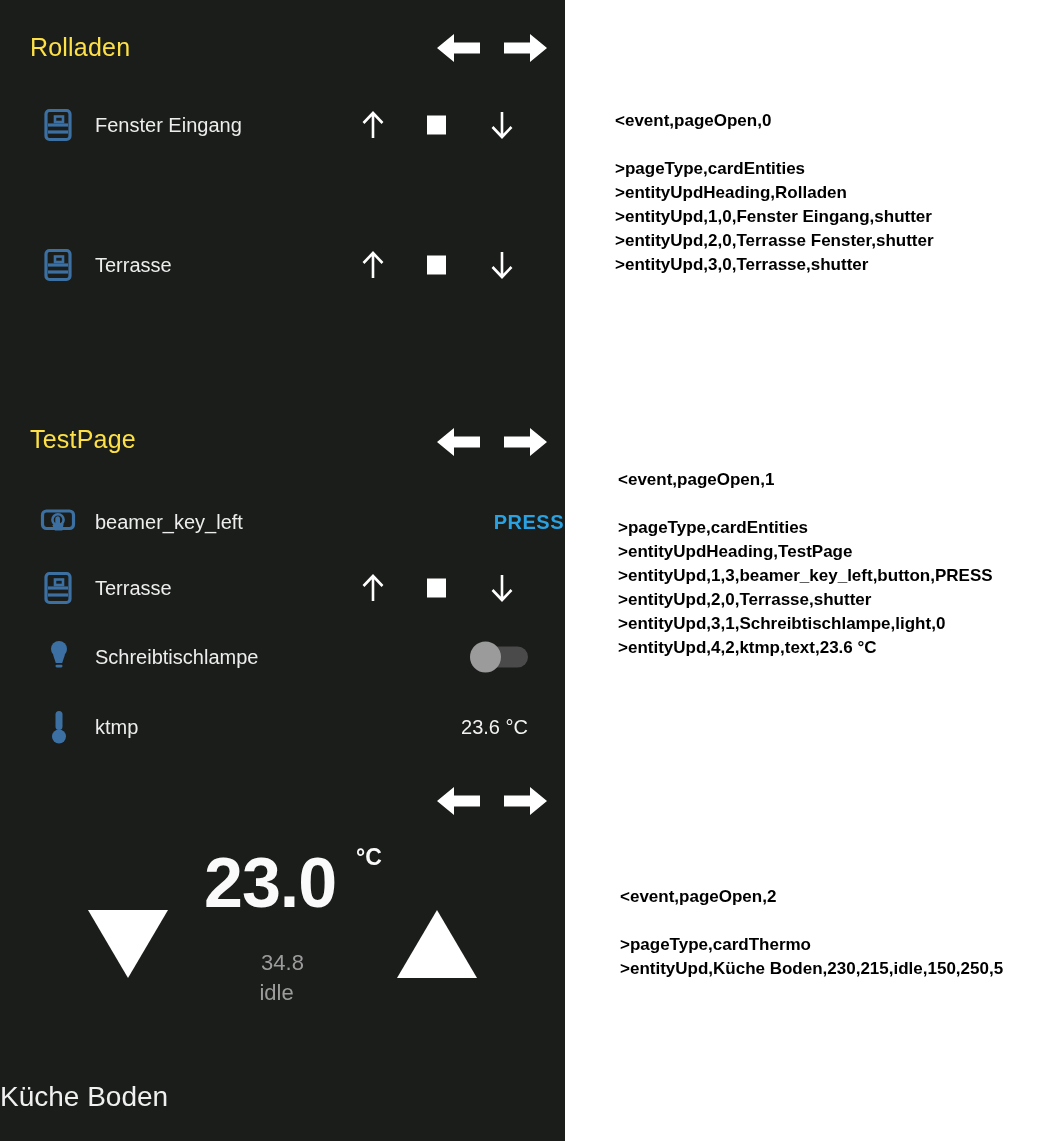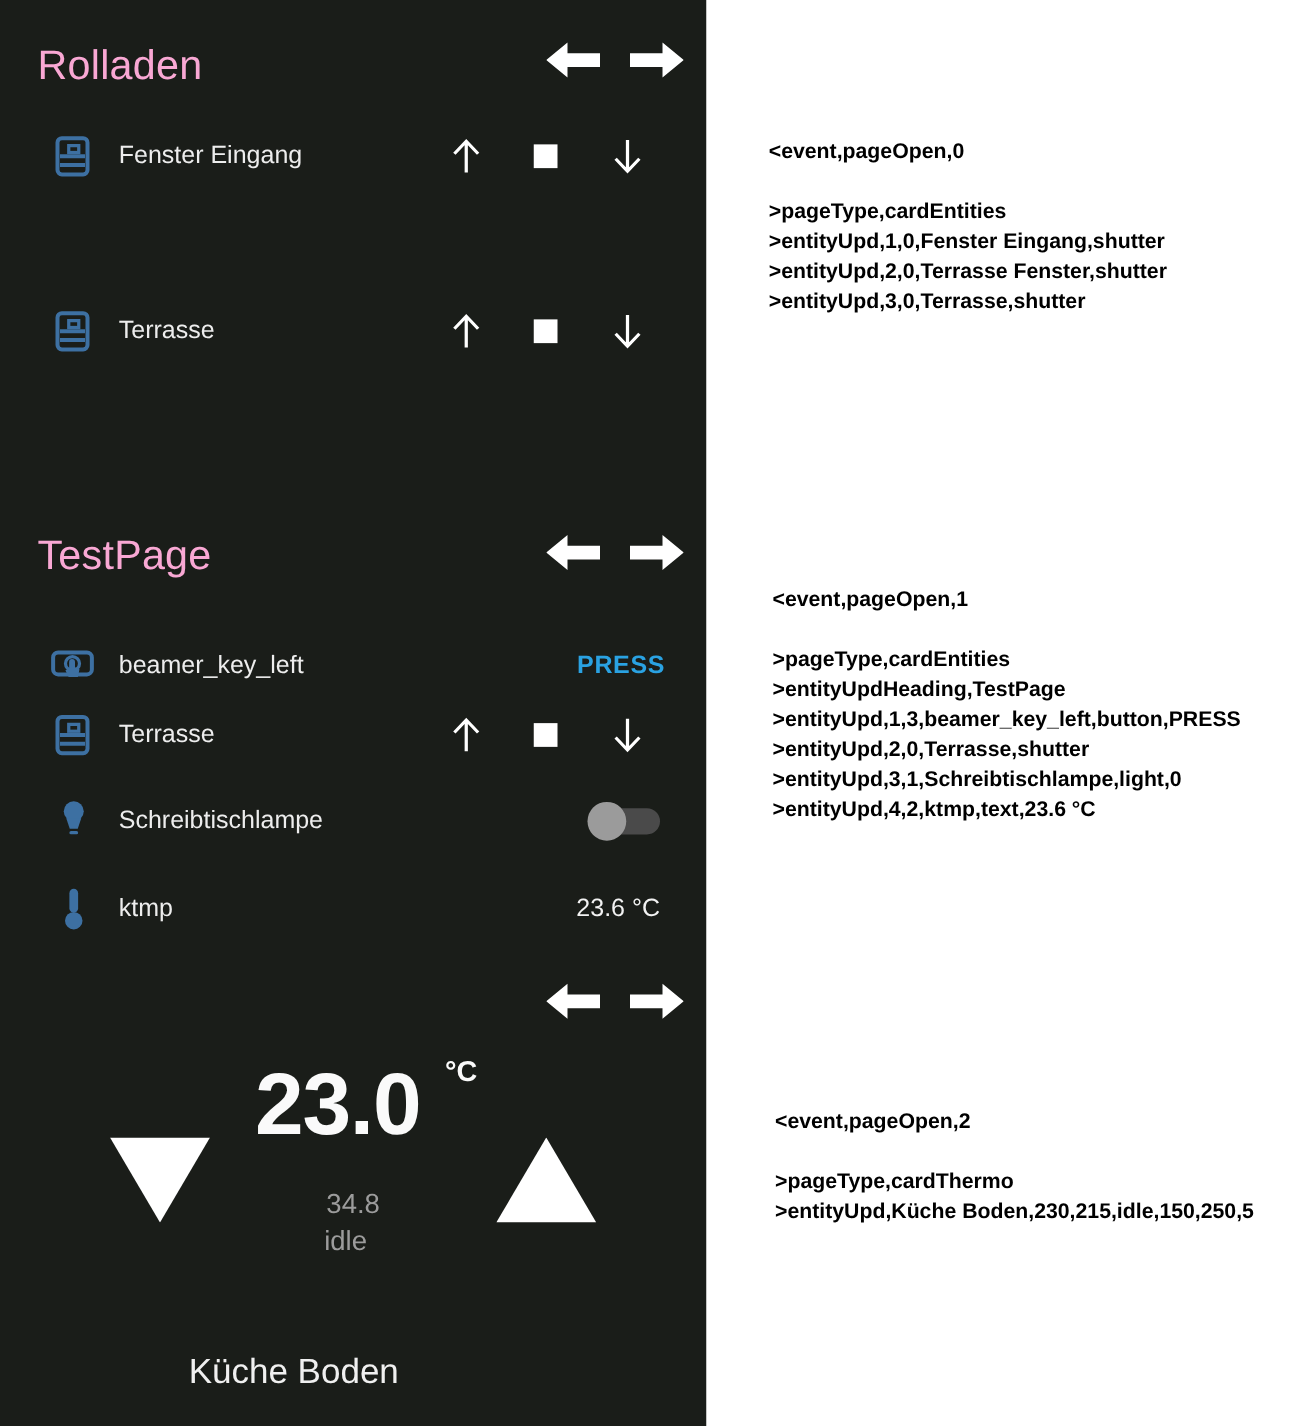--- a/index.html
+++ b/index.html
@@ -1,20 +1,20 @@
 <!DOCTYPE html>
 <html style="--page-bg: #ffffff; --panel-bg: #1a1d19; --icon-blue: #3d70a2; --press-blue: #2aa2e2; --toggle-track: #4a4a4a; --toggle-knob: #9b9b9b; --protocol-text: #000000;"><head>
 <meta charset="utf-8">
 <style>
   html,body{margin:0;padding:0;background:#fff;}
   .page{position:relative;width:1045px;height:1141px;background:var(--page-bg,#ffffff);
         font-family:"Liberation Sans",sans-serif;overflow:hidden;}
   .panel-col{position:absolute;left:0;top:0;width:565px;height:1141px;background:var(--panel-bg,#1a1d19);}
   .card{position:absolute;left:0;width:565px;}
-  .card-title{position:absolute;left:30px;font-size:33px;font-weight:400;color:#f9a8d4;letter-spacing:.2px;}
+  .card-title{position:absolute;left:30px;font-size:25px;font-weight:400;color:#fde047;letter-spacing:.2px;}
   .nav{position:absolute;display:flex;gap:24px;}
   .nav-btn{width:43px;height:30px;display:block;cursor:pointer;}
   .nav-btn svg{display:block;}
   .row{position:absolute;left:0;width:565px;height:44px;}
   .ent-icon{position:absolute;left:44px;top:50%;transform:translateY(-50%);color:var(--icon-blue,#3d70a2);line-height:0;}
   .ent-label{position:absolute;left:95px;top:50%;transform:translateY(-50%);font-size:20px;color:#ededed;white-space:nowrap;}
   .ctl{position:absolute;top:50%;transform:translateY(-50%);line-height:0;}
   .ctl-up{left:360px;}
   .ctl-stop{left:427px;}
   .ctl-down{left:489px;}
@@ -23,21 +23,21 @@
                font-size:20px;font-weight:700;letter-spacing:.5px;color:var(--press-blue,#2aa2e2);}
   .value-label{position:absolute;right:37px;top:50%;transform:translateY(-50%);font-size:20px;color:#f2f2f2;white-space:nowrap;}
   .toggle{position:absolute;right:37px;top:50%;transform:translateY(-50%);width:58px;height:31px;cursor:pointer;}
   .toggle .track{position:absolute;left:12px;right:0;top:5px;height:21px;border-radius:11px;background:var(--toggle-track,#4a4a4a);}
   .toggle .knob{position:absolute;left:0;top:0;width:31px;height:31px;border-radius:50%;background:var(--toggle-knob,#9b9b9b);}
   
   .temp-current{position:absolute;left:204px;top:88px;font-size:70px;font-weight:700;color:#fafafa;line-height:1;letter-spacing:-1px;}
   .temp-unit{position:absolute;left:356px;top:84px;font-size:23px;font-weight:700;color:#fafafa;}
   .temp-setpoint{position:absolute;left:0;top:190px;width:565px;text-align:center;font-size:22px;color:#9c9c9c;}
   .temp-state{position:absolute;left:0;top:220px;width:553px;text-align:center;font-size:22px;color:#9c9c9c;}
-  .thermo-name{position:absolute;left:0;top:321px;width:470px;text-align:center;font-size:28px;color:#f0f0f0;}
+  .thermo-name{position:absolute;left:0;top:321px;width:470px;text-align:left;font-size:28px;color:#f0f0f0;}
   .tri-btn{position:absolute;line-height:0;cursor:pointer;}
   
   .proto{position:absolute;font-size:17px;font-weight:700;color:var(--protocol-text,#000);line-height:24px;white-space:nowrap;}
   .pline{height:24px;}
 </style>
 </head>
 <body>
 
 <div class="page">
 
@@ -110,21 +110,21 @@
               <polygon fill="#fff" points="0,15 17,1 17,9.5 43,9.5 43,20.5 17,20.5 17,29"></polygon>
             </svg>
           </span>
         <span class="nav-btn">
             <svg width="43" height="30" viewBox="0 0 43 30">
               <polygon fill="#fff" points="43,15 26,1 26,9.5 0,9.5 0,20.5 26,20.5 26,29"></polygon>
             </svg>
           </span>
       </div>
 
-      <div class="row" style="top:118px;">
+      <div class="row" style="top:107px;padding-left:32px;">
         <span class="ent-icon" style="left:40px;"><svg width="36" height="30" viewBox="0 0 36 30">
               <rect x="2.5" y="4" width="31" height="17.5" rx="4" fill="none" stroke="currentColor" stroke-width="3.2"></rect>
               <circle cx="18" cy="12.8" r="5.6" fill="none" stroke="currentColor" stroke-width="2.6"></circle>
               <path fill="currentColor" d="M17.6 9.2 a2.4 2.4 0 0 1 2.4 2.4 v4.2 l3.6 1.5 -1.3 6.2 h-7.4 l-2.6-5.3 3-1 v-5.6 a2.4 2.4 0 0 1 2.3-2.4 z"></path>
             </svg></span>
         <span class="ent-label">beamer_key_left</span>
         <span class="press-label">PRESS</span>
       </div>
 
       <div class="row" style="top:173px;">
@@ -202,20 +202,21 @@
       <div class="temp-setpoint">34.8</div>
       <div class="temp-state">idle</div>
       <div class="thermo-name">Küche Boden</div>
     </section>
   </div>
 
   <div class="proto" style="left:615px;top:80px;margin-top:29px;">
     <div class="pline">&lt;event,pageOpen,0</div>
     <div class="pline blank"></div>
     <div class="pline">&gt;pageType,cardEntities</div>
+    <div class="pline">&gt;entityUpdHeading,Rolladen</div>
     <div class="pline">&gt;entityUpd,1,0,Fenster Eingang,shutter</div>
     <div class="pline">&gt;entityUpd,2,0,Terrasse Fenster,shutter</div>
     <div class="pline">&gt;entityUpd,3,0,Terrasse,shutter</div>
   </div>
 
   <div class="proto" style="left:618px;top:468px;">
     <div class="pline">&lt;event,pageOpen,1</div>
     <div class="pline blank"></div>
     <div class="pline">&gt;pageType,cardEntities</div>
     <div class="pline">&gt;entityUpdHeading,TestPage</div>

